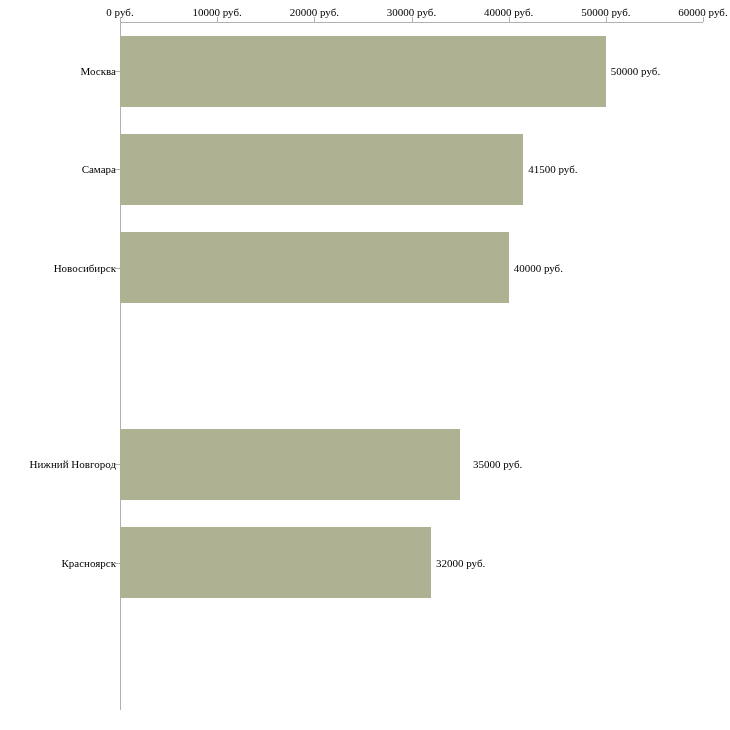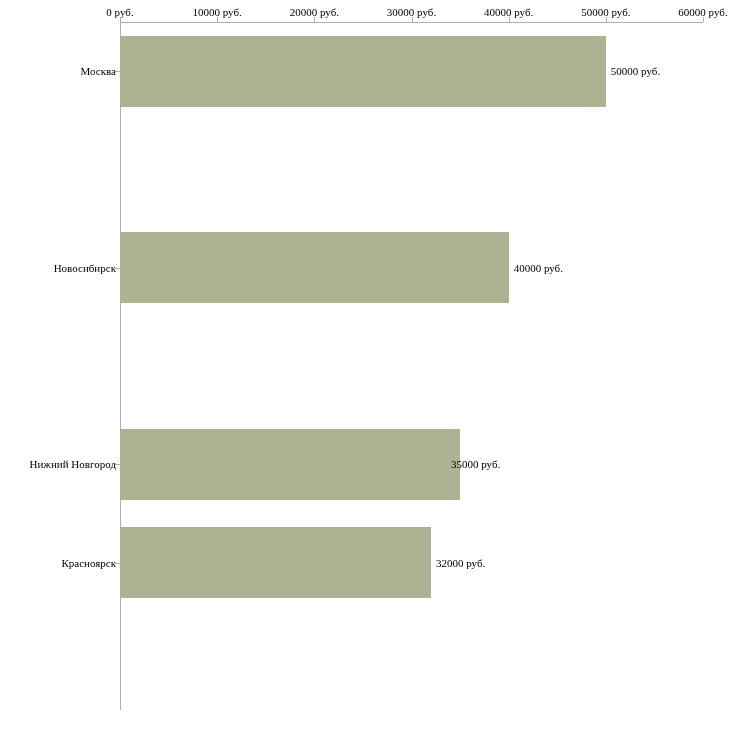--- a/index.html
+++ b/index.html
@@ -105,31 +105,37 @@
 <div id="chart-root">
   <div class="axis-top-line"></div>
   <div class="axis-left-line"></div>
   <div class="plot" id="plot">
       <div class="row" style="top: 13.76px; height: 70.7657px;">
         <div class="bar" style="width: 485.833px; background: rgb(174, 177, 146);"></div>
         <div class="cat-tick"></div>
         <div class="cat-label">Москва</div>
         <div class="val-label" style="left: 485.833px;">50000 руб.</div>
       </div>
+      <div class="row" style="top: 112.046px; height: 70.7657px;">
+        <div class="bar" style="width: 403.242px; background: rgb(174, 177, 146);"></div>
+        <div class="cat-tick"></div>
+        <div class="cat-label">Самара</div>
+        <div class="val-label" style="left: 403.242px;">41500 руб.</div>
+      </div>
       <div class="row" style="top: 210.331px; height: 70.7657px;">
         <div class="bar" style="width: 388.667px; background: rgb(174, 177, 146);"></div>
         <div class="cat-tick"></div>
         <div class="cat-label">Новосибирск</div>
         <div class="val-label" style="left: 388.667px;">40000 руб.</div>
       </div>
       <div class="row" style="top: 406.903px; height: 70.7657px;">
         <div class="bar" style="width: 340.083px; background: rgb(174, 177, 146);"></div>
         <div class="cat-tick"></div>
         <div class="cat-label">Нижний Новгород</div>
-        <div class="val-label" style="left: 326px;">35000 руб.</div>
+        <div class="val-label" style="left: 348px;">35000 руб.</div>
       </div>
       <div class="row" style="top: 505.189px; height: 70.7657px;">
         <div class="bar" style="width: 310.933px; background: rgb(174, 177, 146);"></div>
         <div class="cat-tick"></div>
         <div class="cat-label">Красноярск</div>
         <div class="val-label" style="left: 310.933px;">32000 руб.</div>
       </div>
     </div>
 <div class="tick-label" style="left: 120px;">0 руб.</div>
     <div class="tick-mark" style="left: 120px;"></div>

